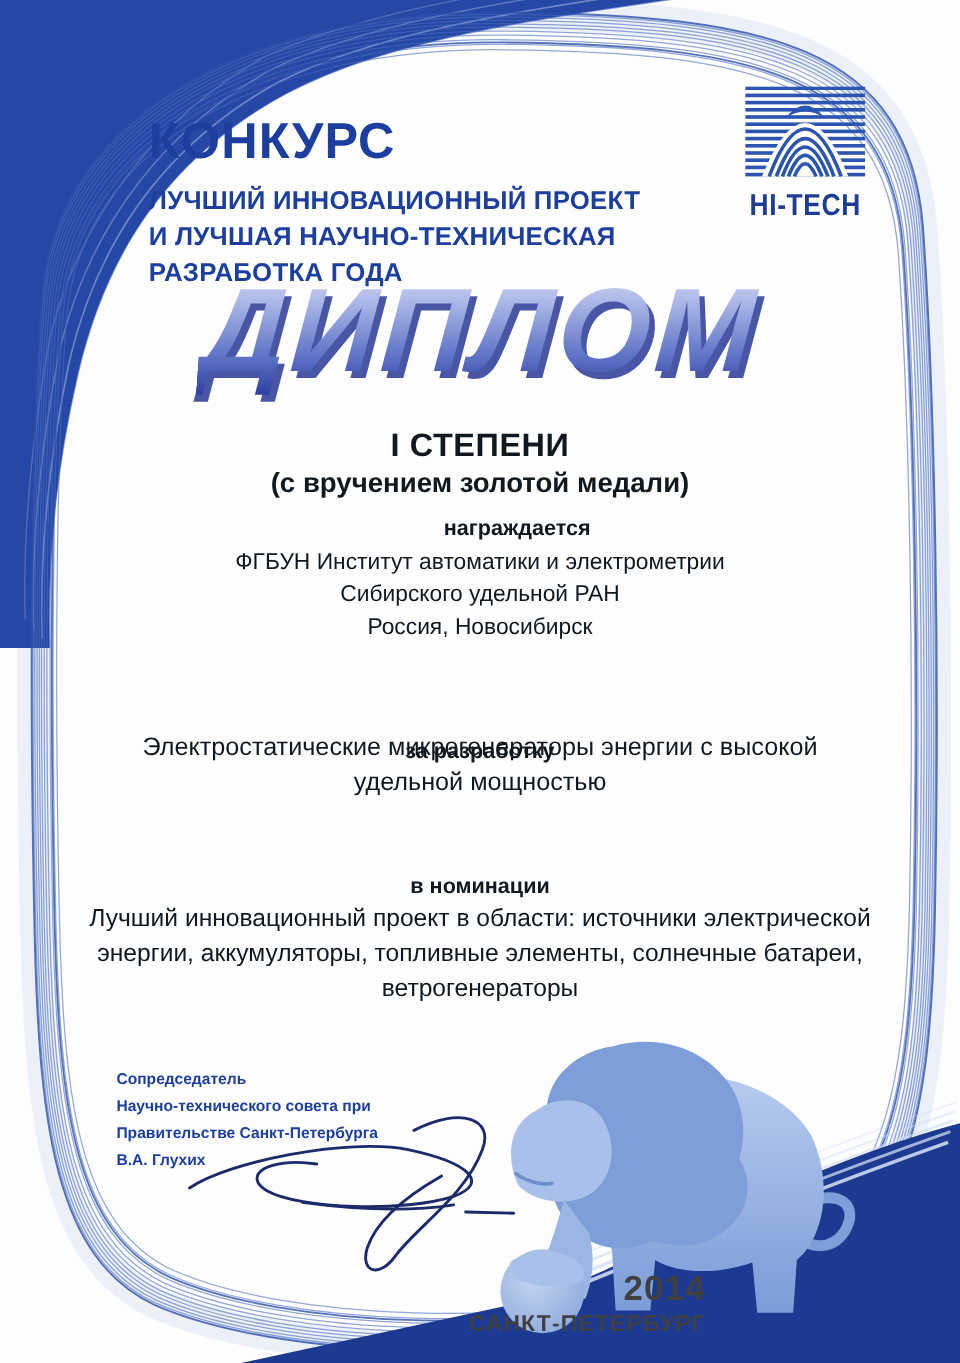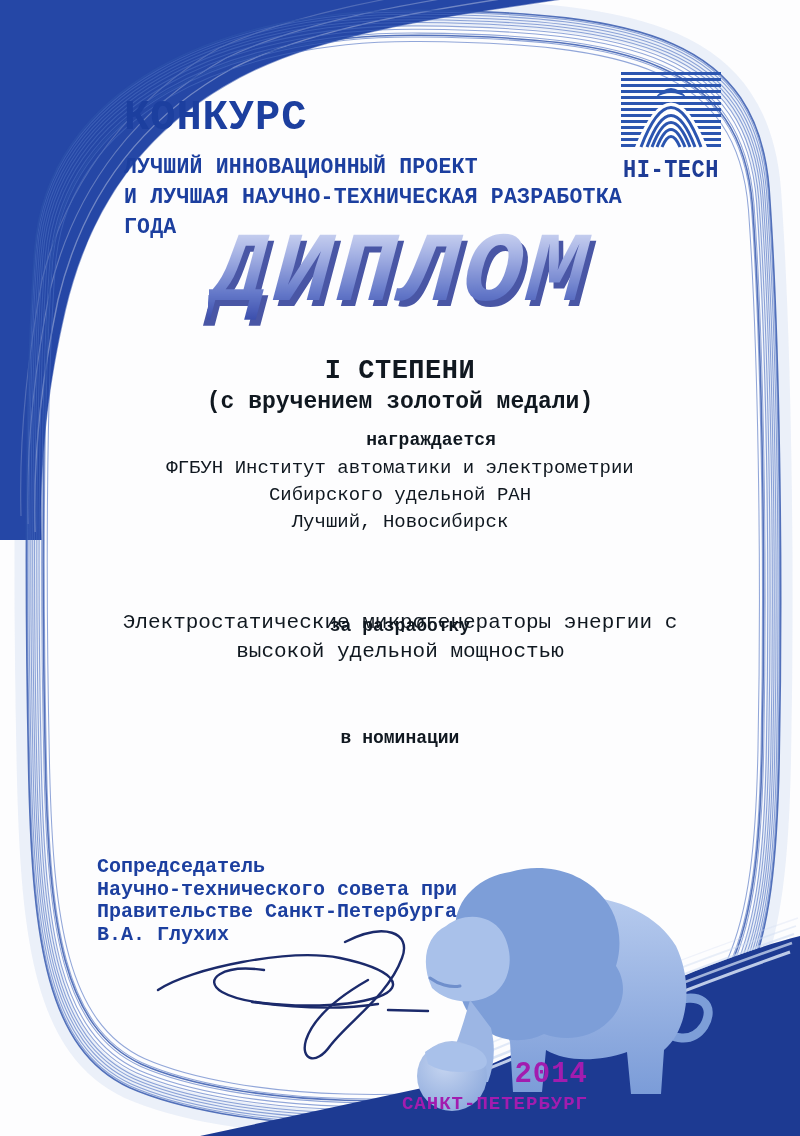--- a/index.html
+++ b/index.html
@@ -2,21 +2,21 @@
 <html><head>
 <meta charset="utf-8">
 <style>
   html,body{margin:0;padding:0;background:#e8e8e8;}
   .page{
     position:relative;width:800px;height:1136px;margin:0 auto;
     background:#fdfdfe;overflow:hidden;
     font-family:"Liberation Sans",sans-serif;
   }
   .border-art{position:absolute;left:0;top:0;width:800px;height:1136px;}
-  .content{position:absolute;left:0;top:0;width:632px;height:1136px;font-family:Liberation Mono, monospace;}
+  .content{position:absolute;left:0;top:0;width:632px;height:1136px;}
 
   .header-block{position:absolute;left:124px;top:94px;color:#1c3f9f;}
   .comp-title{font-size:42px;font-weight:bold;letter-spacing:1px;margin:0 0 10px 0;}
   .comp-line{font-size:21.5px;font-weight:bold;letter-spacing:.2px;line-height:30px;margin:0;}
 
   .logo-box{position:absolute;left:616px;top:72px;width:110px;text-align:center;}
   .logo-text{font-size:22px;font-weight:bold;color:#1e3c96;letter-spacing:.5px;
     transform:scaleY(1.15);display:inline-block;margin-top:3px;}
 
   .diplom-wrap{position:absolute;left:0;top:218px;width:800px;text-align:center;
@@ -31,26 +31,26 @@
   .degree{top:356px;font-size:27px;font-weight:bold;letter-spacing:.5px;}
   .degree-note{top:389px;font-size:23px;font-weight:bold;}
   .small-label{font-size:18px;font-weight:bold;}
   .awarded-label{top:430px;margin-left:31px;}
   .recipient{top:455px;font-size:19px;line-height:27px;}
   .dev-label{top:584px;margin-top:32px;}
   .development{top:608px;left:80px;width:640px;font-size:21px;line-height:29px;}
   .nom-label{top:728px;}
   .nomination{top:751px;left:70px;width:660px;font-size:20.5px;line-height:29px;}
 
-  .signatory{position:absolute;left:97px;top:856px;color:#1c3f9f;
-    font-size:20px;font-weight:bold;line-height:22.5px;}
+  .signatory{position:absolute;left:97px;top:888px;color:#1c3f9f;
+    font-size:13px;font-weight:bold;line-height:22.5px;}
 
   .sig-svg{position:absolute;left:140px;top:928px;}
 
-  .year-city{position:absolute;right:44px;top:1058px;text-align:right;color:#a21caf;}
+  .year-city{position:absolute;right:44px;top:1058px;text-align:right;color:#404040;}
   .year{font-size:29px;font-weight:bold;letter-spacing:1px;}
   .city{font-size:19px;font-weight:bold;letter-spacing:1px;margin-top:2px;}
 </style>
 </head>
 <body>
 
 <div class="page">
 
   <svg class="border-art" viewBox="0 0 800 1136" xmlns="http://www.w3.org/2000/svg">
     <defs>
@@ -173,27 +173,28 @@
       <span class="grad">ДИПЛОМ</span>
     </div>
 
     <div class="center-col degree">I СТЕПЕНИ</div>
     <div class="center-col degree-note">(с вручением золотой медали)</div>
 
     <div class="center-col small-label awarded-label">награждается</div>
     <div class="center-col recipient">
       <div>ФГБУН Институт автоматики и электрометрии</div>
       <div>Сибирского удельной РАН</div>
-      <div>Лучший, Новосибирск</div>
+      <div>Россия, Новосибирск</div>
     </div>
 
     <div class="center-col small-label dev-label">за разработку</div>
     <div class="center-col development">Электростатические микрогенераторы энергии с высокой удельной мощностью</div>
 
     <div class="center-col small-label nom-label">в номинации</div>
+    <div class="center-col nomination">Лучший инновационный проект в области: источники электрической энергии, аккумуляторы, топливные элементы, солнечные батареи, ветрогенераторы</div>
 
     <div class="signatory">
       <div>Сопредседатель</div>
       <div>Научно-технического совета при</div>
       <div>Правительстве Санкт-Петербурга</div>
       <div>В.А. Глухих</div>
     </div>
 
     <svg class="sig-svg" width="290" height="135" viewBox="0 0 290 135">
       <g fill="none" stroke="#1b2a6b" stroke-width="2.4" stroke-linecap="round">

